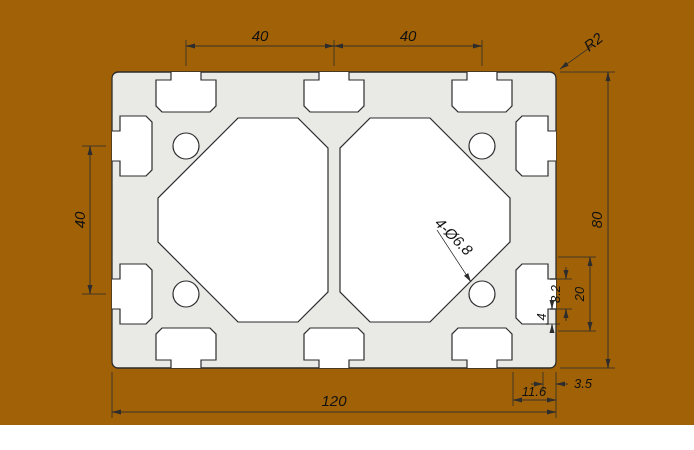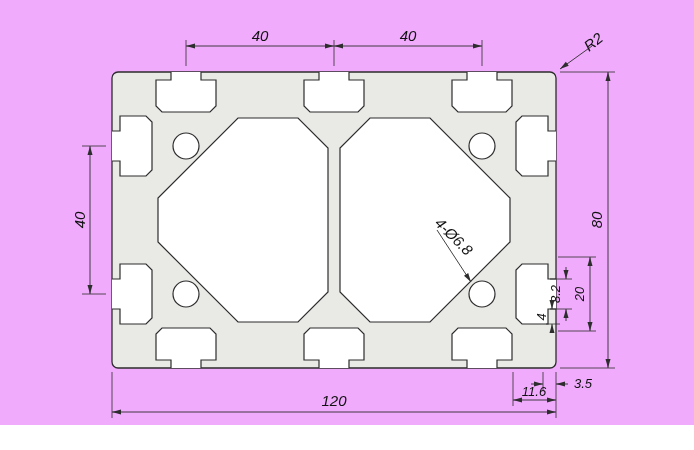--- a/index.html
+++ b/index.html
@@ -1,16 +1,16 @@
 <!DOCTYPE html>
 <html><head>
 <meta charset="utf-8">
 <style>
   html,body{margin:0;padding:0;background:#ffffff;}
-  .stage{width:694px;height:425px;position:relative;background:#f0abfc;overflow:hidden;}
+  .stage{width:694px;height:425px;position:relative;background:#a16207;overflow:hidden;}
   svg{display:block;}
   .profile-stroke{stroke:#2d2d2d;stroke-width:1.3;}
   .cut{fill:#ffffff;stroke:#2d2d2d;stroke-width:1.2;}
   .dimline{stroke:#2d2d2d;stroke-width:0.9;fill:none;}
   .extline{stroke:#2d2d2d;stroke-width:0.8;fill:none;}
   .dimtext{font-family:"Liberation Sans",sans-serif;font-style:italic;font-size:15px;fill:#111111;}
   .dimtext-sm{font-family:"Liberation Sans",sans-serif;font-style:italic;font-size:13px;fill:#111111;}
 </style>
 </head>
 <body>

